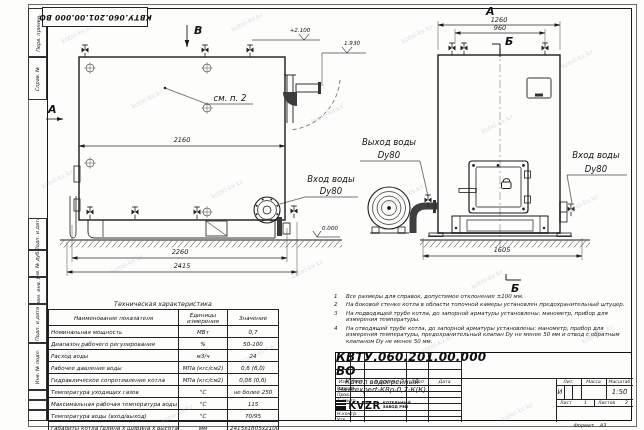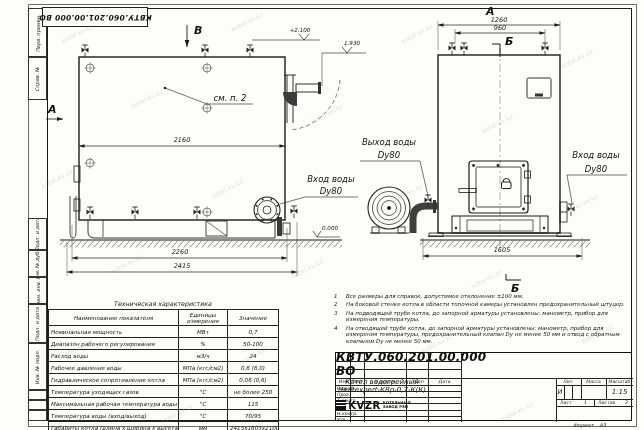--- a/index.html
+++ b/index.html
@@ -419,21 +419,21 @@
   <span class="txt" style="left:93px;top:26px;width:31px;text-align:center;">Дата</span>
   <span class="txt" style="left:1px;top:32.5px;">Разраб.</span>
   <span class="txt" style="left:1px;top:38.5px;">Пров.</span>
   <span class="txt" style="left:1px;top:44.5px;">Т.контр.</span>
   <span class="txt" style="left:1px;top:57.5px;">Н.контр.</span>
   <span class="txt" style="left:1px;top:63.5px;">Утв.</span>
   <span class="txt" style="left:220px;top:26px;width:25px;text-align:center;">Лит.</span>
   <span class="txt" style="left:245px;top:26px;width:25px;text-align:center;">Масса</span>
   <span class="txt" style="left:270px;top:26px;width:27px;text-align:center;">Масштаб</span>
   <span class="txt" style="left:220px;top:35px;width:8px;text-align:center;font-size:6.5px;">И</span>
-  <span class="txt" style="left:270px;top:35px;width:27px;text-align:center;font-size:7px;">1:15</span>
+  <span class="txt" style="left:270px;top:35px;width:27px;text-align:center;font-size:7px;">1:50</span>
   <span class="txt" style="left:224px;top:46.7px;">Лист</span>
   <span class="txt" style="left:248px;top:46.7px;">1</span>
   <span class="txt" style="left:262px;top:46.7px;">Листов</span>
   <span class="txt" style="left:289px;top:46.7px;">2</span>
   <div class="logo">
     <span class="sq"></span>
     <span class="kv">KVZR</span>
     <span class="org">
       <span>КОТЕЛЬНЫЙ</span>
       <span>ЗАВОД РЭП</span>

